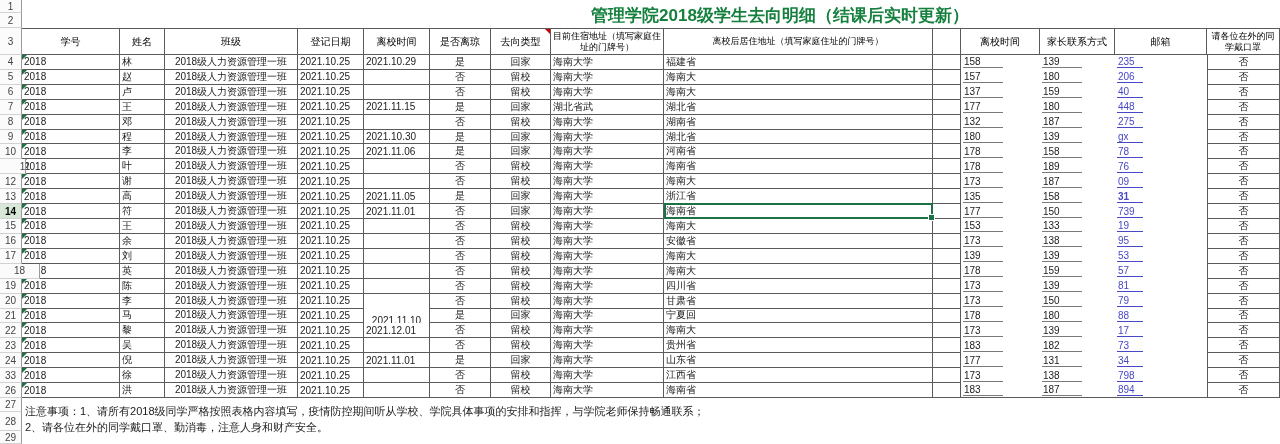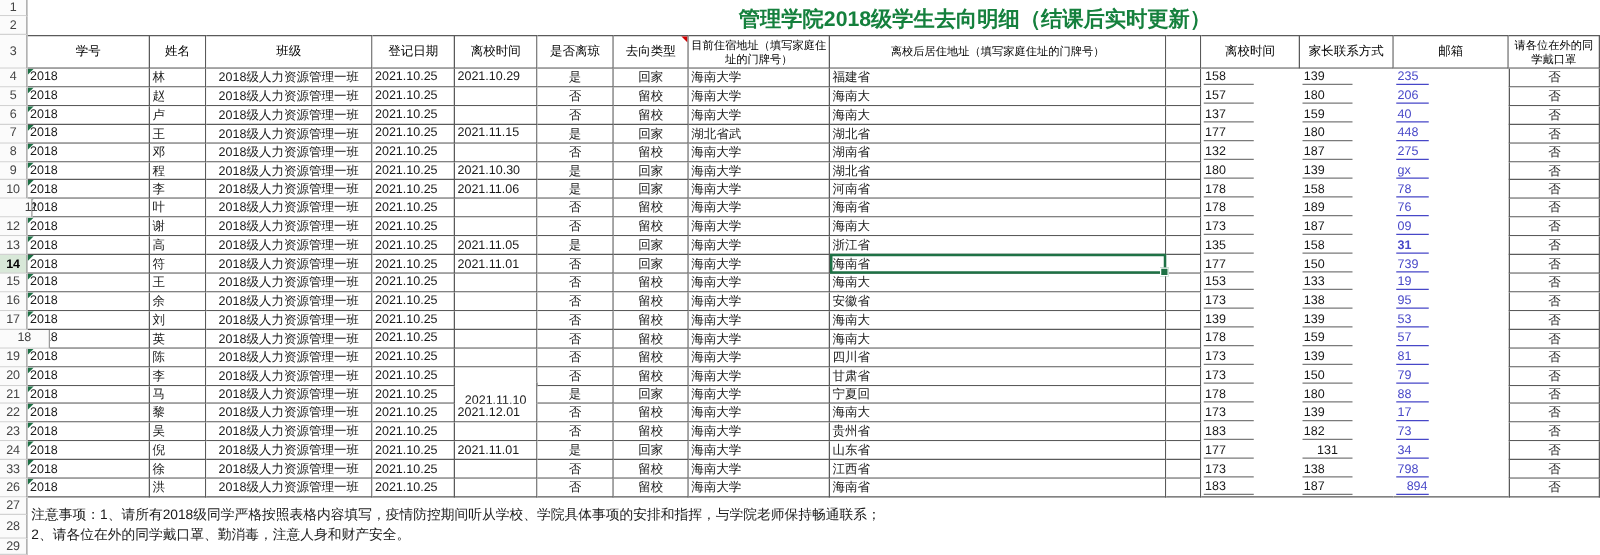--- a/index.html
+++ b/index.html
@@ -923,21 +923,21 @@
       <div class="cell b" style="left: 551px; top: 353.261px; width: 113px; height: 14.913px;">
         <span>海南大学</span>
       </div>
       <div class="cell b" style="left: 664px; top: 353.261px; width: 269px; height: 14.913px;">
         <span>山东省</span>
       </div>
       <div class="cell b" style="left: 933px; top: 353.261px; width: 28px; height: 14.913px;"></div>
       <div class="cell" style="left: 961px; top: 353.261px; width: 79px; height: 14.913px;">
         <span class="uline">177</span>
       </div>
-      <div class="cell" style="left: 1040px; top: 353.261px; width: 75px; height: 14.913px; text-align: center;">
+      <div class="cell" style="left: 1040px; top: 353.261px; width: 75px; height: 14.913px;">
         <span class="uline">131</span>
       </div>
       <div class="cell" style="left: 1115px; top: 353.261px; width: 92px; height: 14.913px;">
         <span class="link">34</span>
       </div>
       <div class="cell b center" style="left: 1207px; top: 353.261px; width: 73px; height: 14.913px; border-left: 1px solid rgb(90, 90, 90);">
         <span>否</span>
       </div>
       <div class="cell b" style="left: 22px; top: 368.174px; width: 98px; height: 14.913px;">
         <span>2018</span>
@@ -1008,21 +1008,21 @@
       <div class="cell b" style="left: 664px; top: 383.087px; width: 269px; height: 14.913px;">
         <span>海南省</span>
       </div>
       <div class="cell b" style="left: 933px; top: 383.087px; width: 28px; height: 14.913px;"></div>
       <div class="cell" style="left: 961px; top: 383.087px; width: 79px; height: 14.913px; border-bottom: 1px solid rgb(90, 90, 90);">
         <span class="uline">183</span>
       </div>
       <div class="cell" style="left: 1040px; top: 383.087px; width: 75px; height: 14.913px; border-bottom: 1px solid rgb(90, 90, 90);">
         <span class="uline">187</span>
       </div>
-      <div class="cell" style="left: 1115px; top: 383.087px; width: 92px; height: 14.913px; border-bottom: 1px solid rgb(90, 90, 90); text-align: right;">
+      <div class="cell" style="left: 1115px; top: 383.087px; width: 92px; height: 14.913px; border-bottom: 1px solid rgb(90, 90, 90);">
         <span class="link">894</span>
       </div>
       <div class="cell b center" style="left: 1207px; top: 383.087px; width: 73px; height: 14.913px; border-left: 1px solid rgb(90, 90, 90);">
         <span>否</span>
       </div>
       <div class="gut" style="left: 0px; top: 0px; width: 22px; height: 13px;">
         <span>1</span>
       </div>
       <div class="gut" style="left: 0px; top: 13px; width: 22px; height: 15px;">
         <span>2</span>

